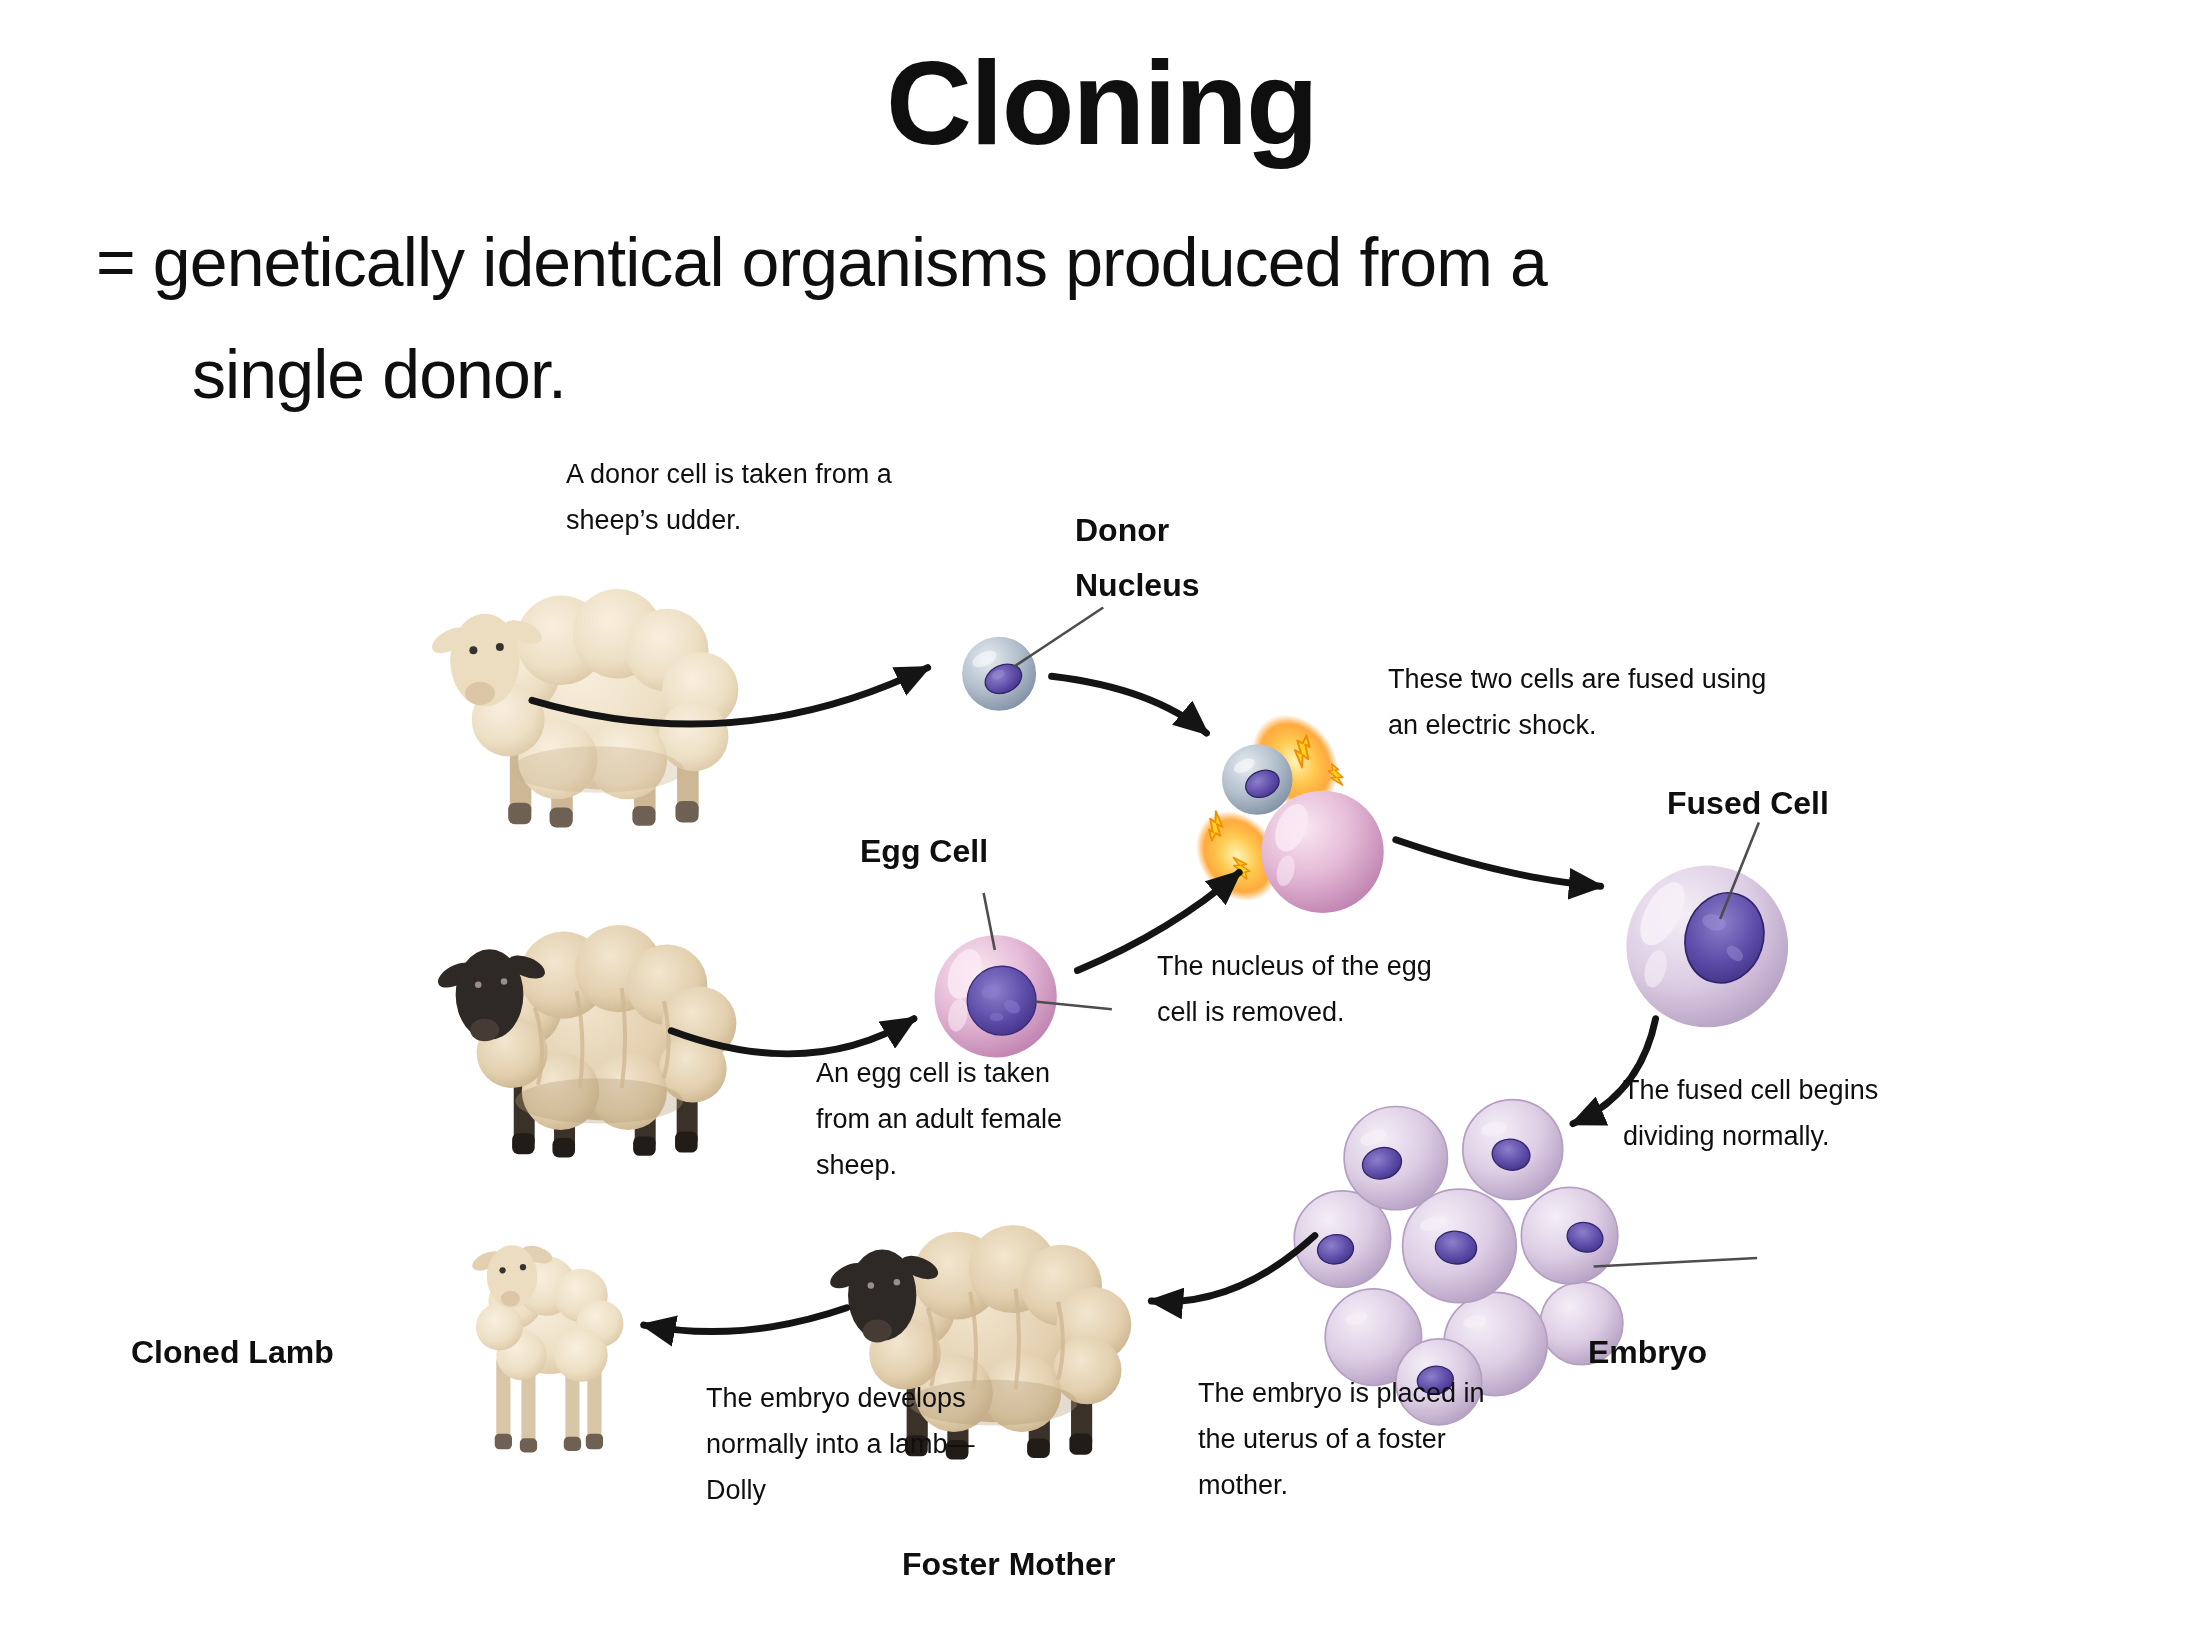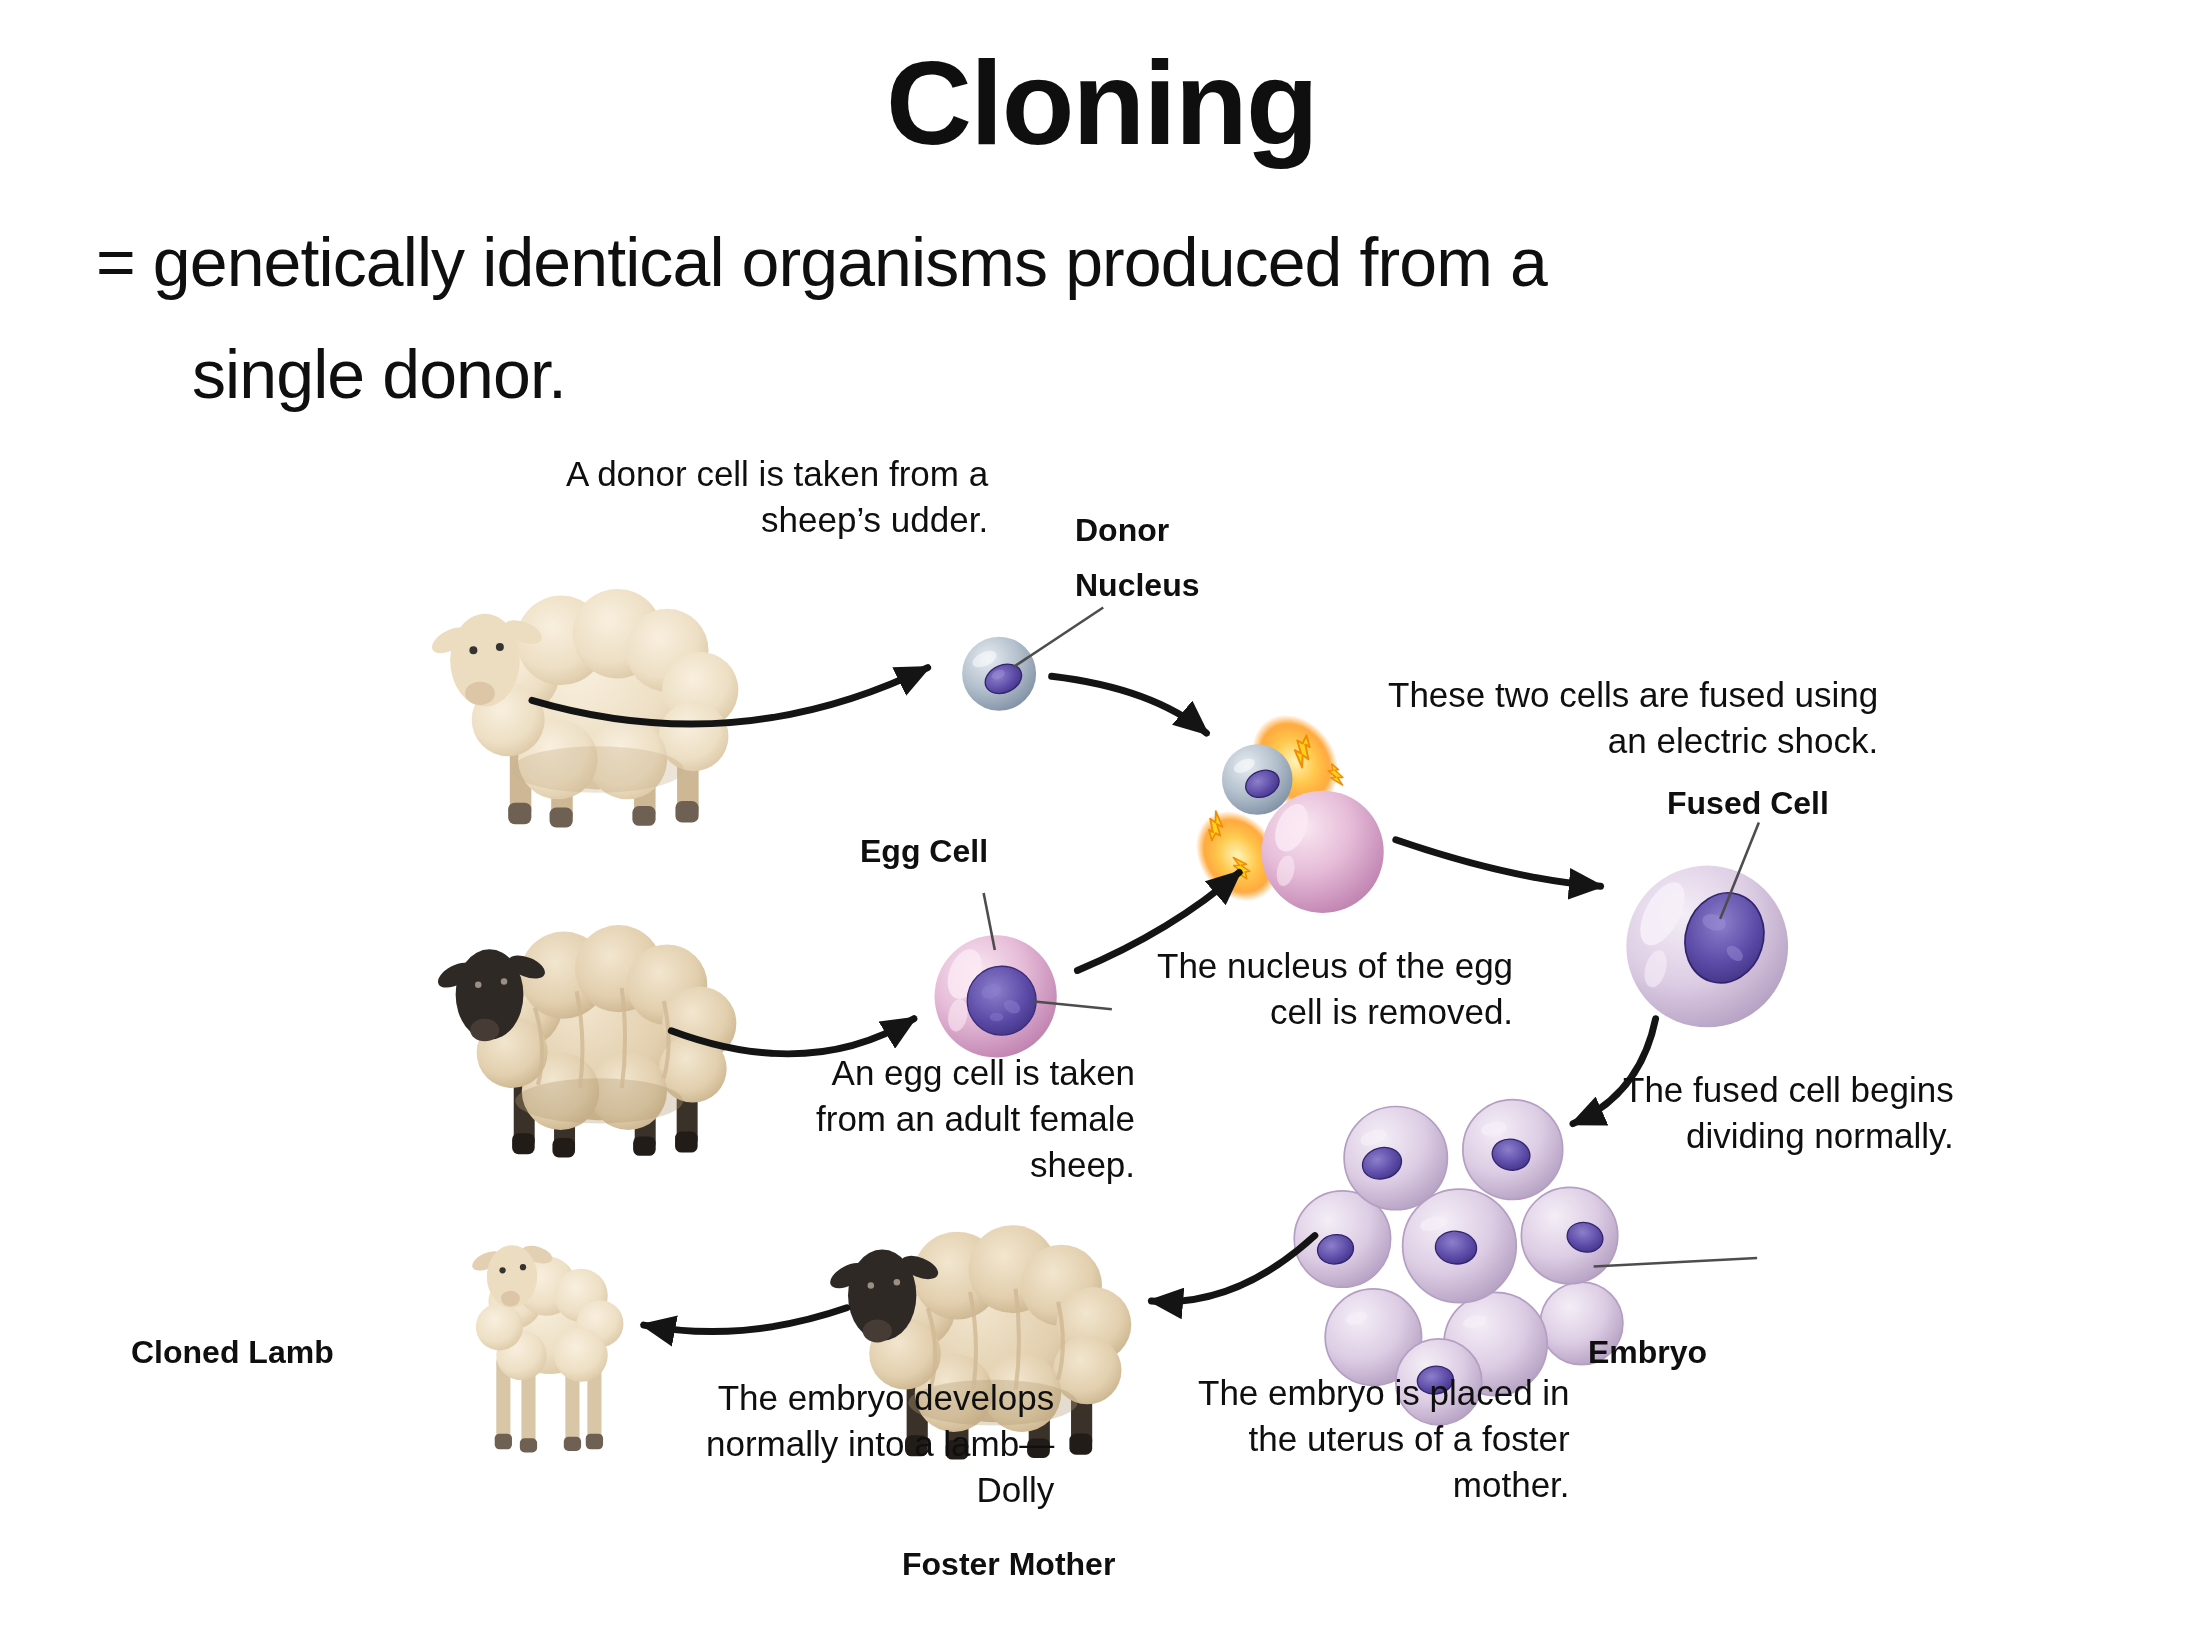--- a/index.html
+++ b/index.html
@@ -10,21 +10,21 @@
   .title{
     position:absolute;left:0;right:0;top:34px;text-align:center;
     font-size:119px;font-weight:700;letter-spacing:-1.7px;z-index:2;
   }
   .definition{
     position:absolute;left:96px;top:206px;font-size:68px;line-height:112px;
     letter-spacing:-0.9px;z-index:2;
   }
   .def-line2{margin-left:96px;}
   .ann{
-    position:absolute;font-size:35px;line-height:46px;white-space:pre-line;z-index:2;text-align:right;
+    position:absolute;font-size:27px;line-height:46px;white-space:pre-line;z-index:2;
   }
   .lbl{
     position:absolute;font-size:32px;line-height:55px;font-weight:bold;white-space:pre-line;z-index:2;
   }
   .art{position:absolute;left:0;top:0;width:2203px;height:1652px;z-index:1;}
 </style>
 </head>
 <body>
 
 <div class="slide">
@@ -260,21 +260,21 @@
       <path d="M1924,1184 Q1906,1272 1828,1306" marker-end="url(#ah)"></path>
       <path d="M1528,1436 Q1436,1520 1338,1512" marker-end="url(#ah)"></path>
       <path d="M984,1520 Q862,1562 748,1540" marker-end="url(#ah)"></path>
     </g>
   </svg>
 
   <div class="ann" style="left:566px;top:451px;">A donor cell is taken from a
 sheep’s udder.</div>
   <div class="lbl" style="left:1075px;top:503px;">Donor
 Nucleus</div>
-  <div class="ann" style="left:1388px;top:656px;margin-top:16px;">These two cells are fused using
+  <div class="ann" style="left:1388px;top:656px;">These two cells are fused using
 an electric shock.</div>
   <div class="lbl" style="left:1667px;top:776px;">Fused Cell</div>
   <div class="lbl" style="left:860px;top:824px;text-align:right;">Egg Cell</div>
   <div class="ann" style="left:1157px;top:943px;">The nucleus of the egg
 cell is removed.</div>
   <div class="ann" style="left:816px;top:1050px;">An egg cell is taken
 from an adult female
 sheep.</div>
   <div class="ann" style="left:1623px;top:1067px;">The fused cell begins
 dividing normally.</div>

